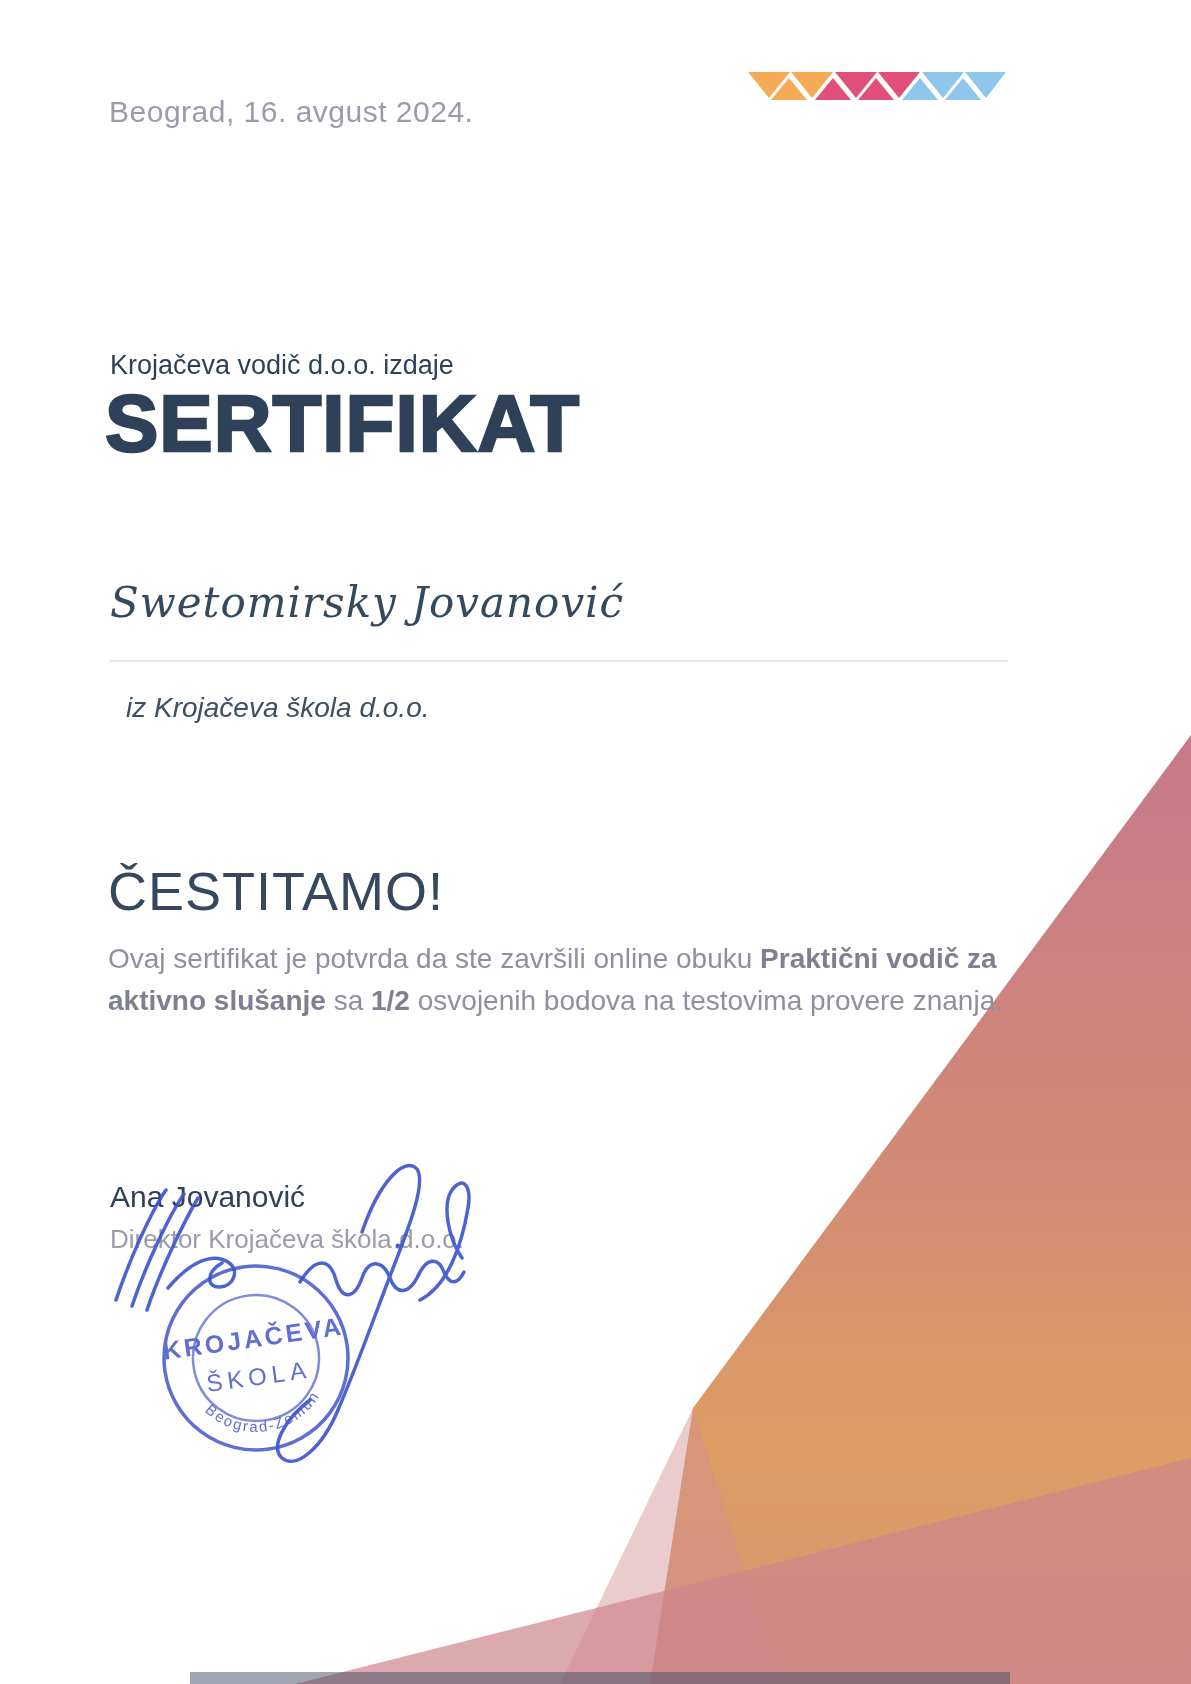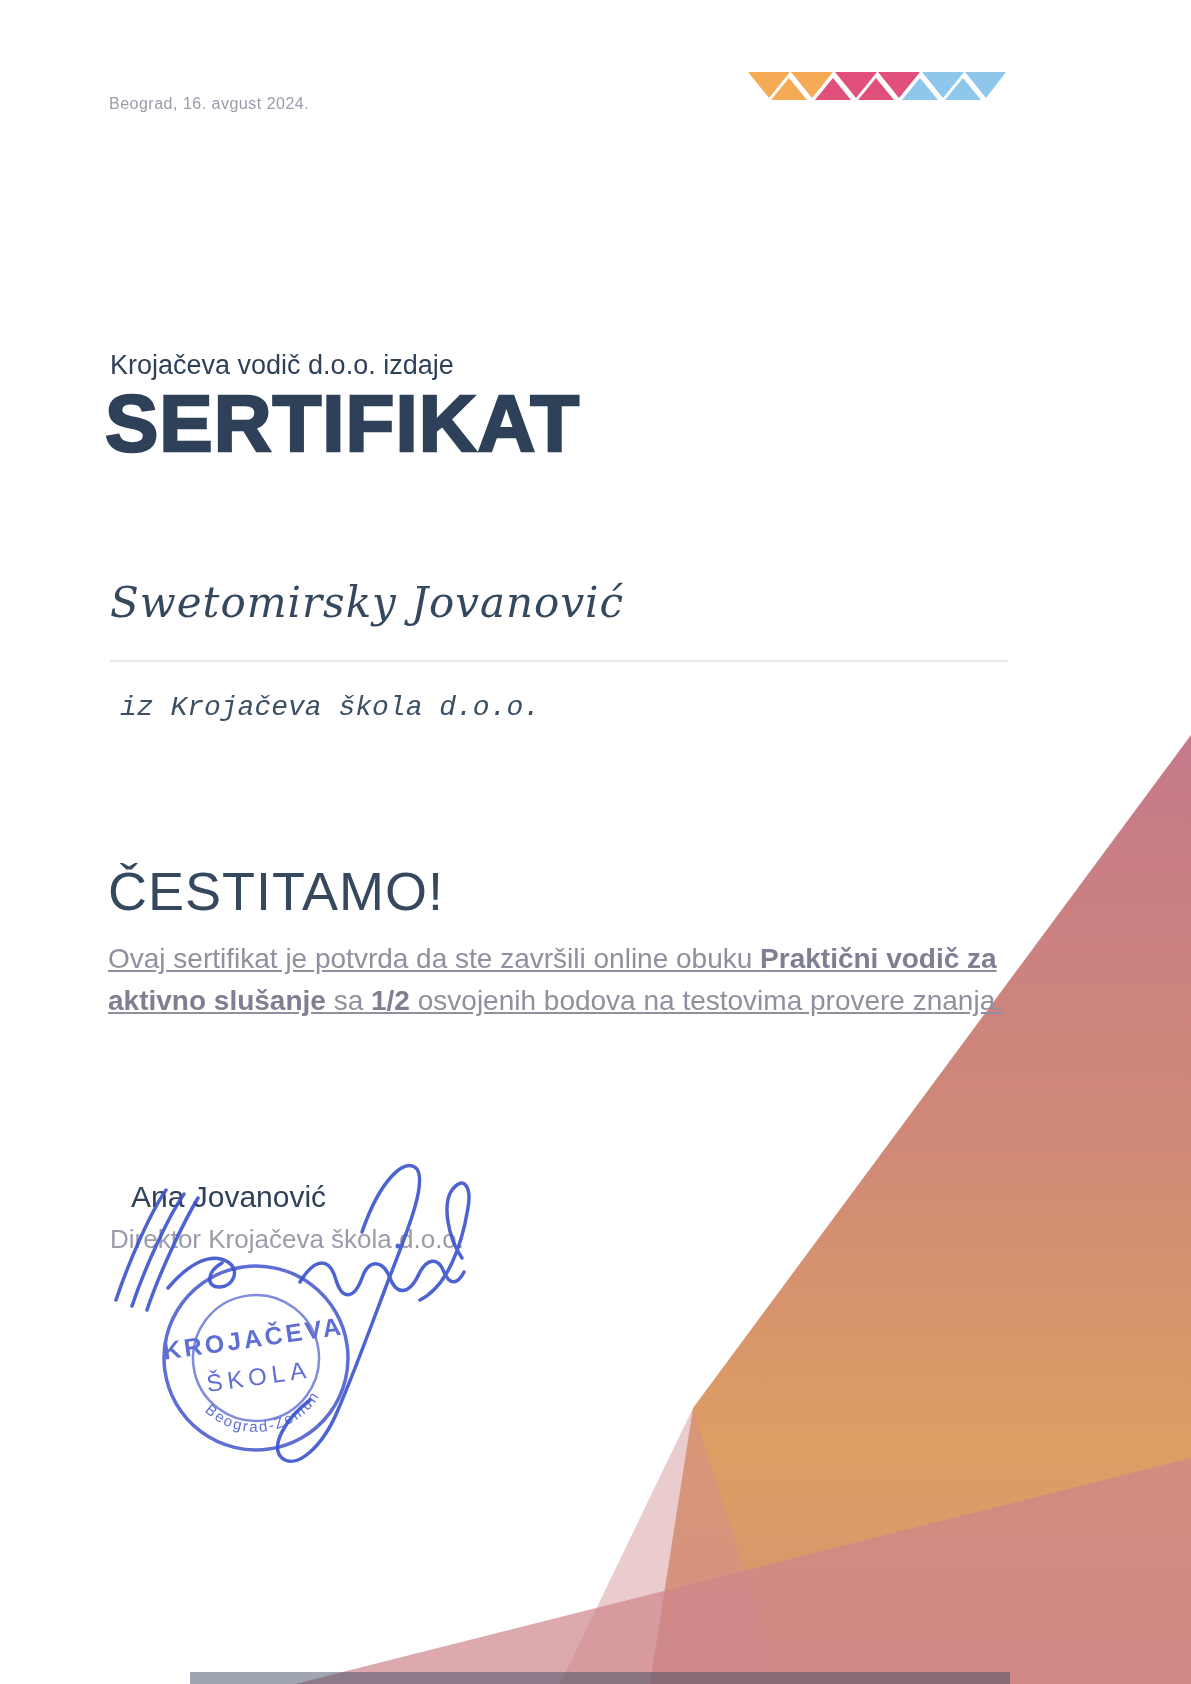--- a/index.html
+++ b/index.html
@@ -8,21 +8,21 @@
     position:relative; width:1191px; height:1684px; background:#ffffff;
     overflow:hidden; margin:0 auto;
   }
   .bg-layer, .art-layer { position:absolute; inset:0; pointer-events:none; }
   .bg-layer { z-index:0; }
   .content { position:relative; z-index:1; width:100%; height:100%; }
   .art-layer { z-index:2; }
 
   .date-place {
     position:absolute; left:109px; top:95px;
-    font-size:16px; color:#9b9bab; letter-spacing:0.5px;
+    font-size:30px; color:#9b9bab; letter-spacing:0.5px;
   }
 
   .logo { position:absolute; right:185px; top:62px; text-align:right; }
   .logo-text {
     font-size:30px; color:#45494c; letter-spacing:3px; font-weight:400;
     white-space:nowrap;
   }
   .logo-band { margin-top:8px; display:block; }
 
   .issuer-line {
@@ -38,37 +38,37 @@
   .recipient-name {
     position:absolute; left:110px; top:578px;
     font-family:"DejaVu Serif", serif; font-style:italic;
     font-size:42px; color:#34485e; letter-spacing:1px; white-space:nowrap;
   }
   .name-rule {
     position:absolute; left:110px; top:660px; width:898px; height:2px;
     background:#e7e7eb;
   }
   .recipient-from {
-    position:absolute; left:120px; top:692px;
-    font-style:italic; font-size:28px; color:#3c4f63;font-family:Liberation Mono, monospace;
+    position:absolute; left:126px; top:692px;
+    font-style:italic; font-size:28px; color:#3c4f63;
   }
 
   .congrats {
     position:absolute; left:108px; top:860px;
     font-size:54px; color:#35485e; letter-spacing:1px;
   }
   .body-text {
     position:absolute; left:108px; top:938px; width:920px;
-    font-size:28px; line-height:1.5; color:#8f8f9f;text-decoration:underline;
+    font-size:28px; line-height:1.5; color:#8f8f9f;
   }
   .body-text b { color:#7f7f93; }
 
   .signer-name {
     position:absolute; left:110px; top:1180px;
-    font-size:30px; color:#2f4158;margin-left:21px;
+    font-size:30px; color:#2f4158;
   }
   .signer-title {
     position:absolute; left:110px; top:1224px;
     font-size:26px; color:#9b9bab;
   }
 </style>
 </head>
 <body>
 
 <div class="page">

